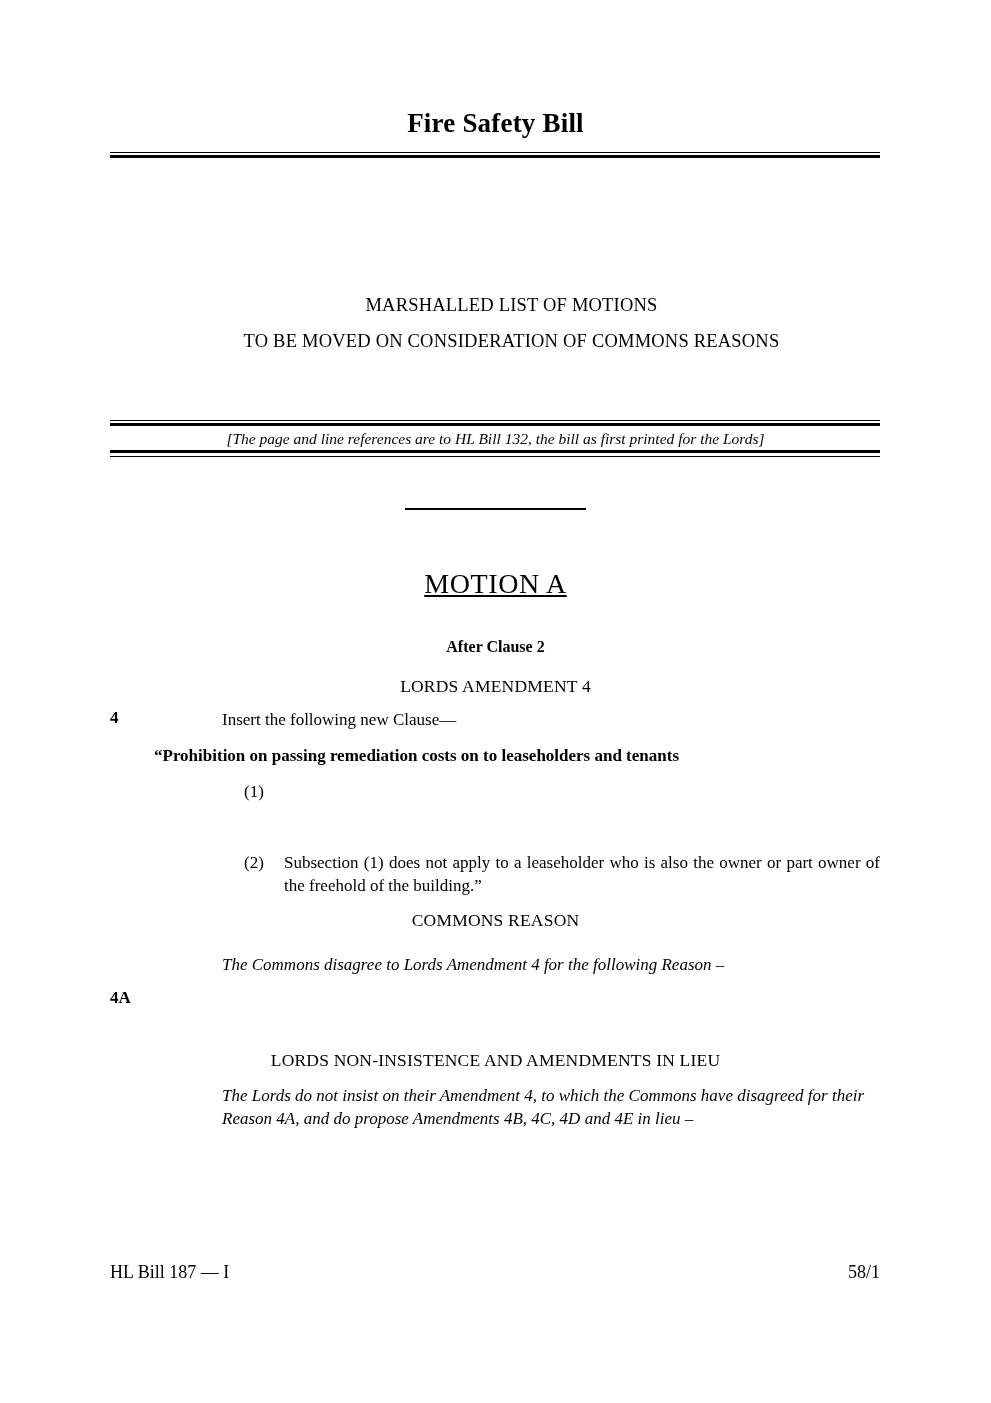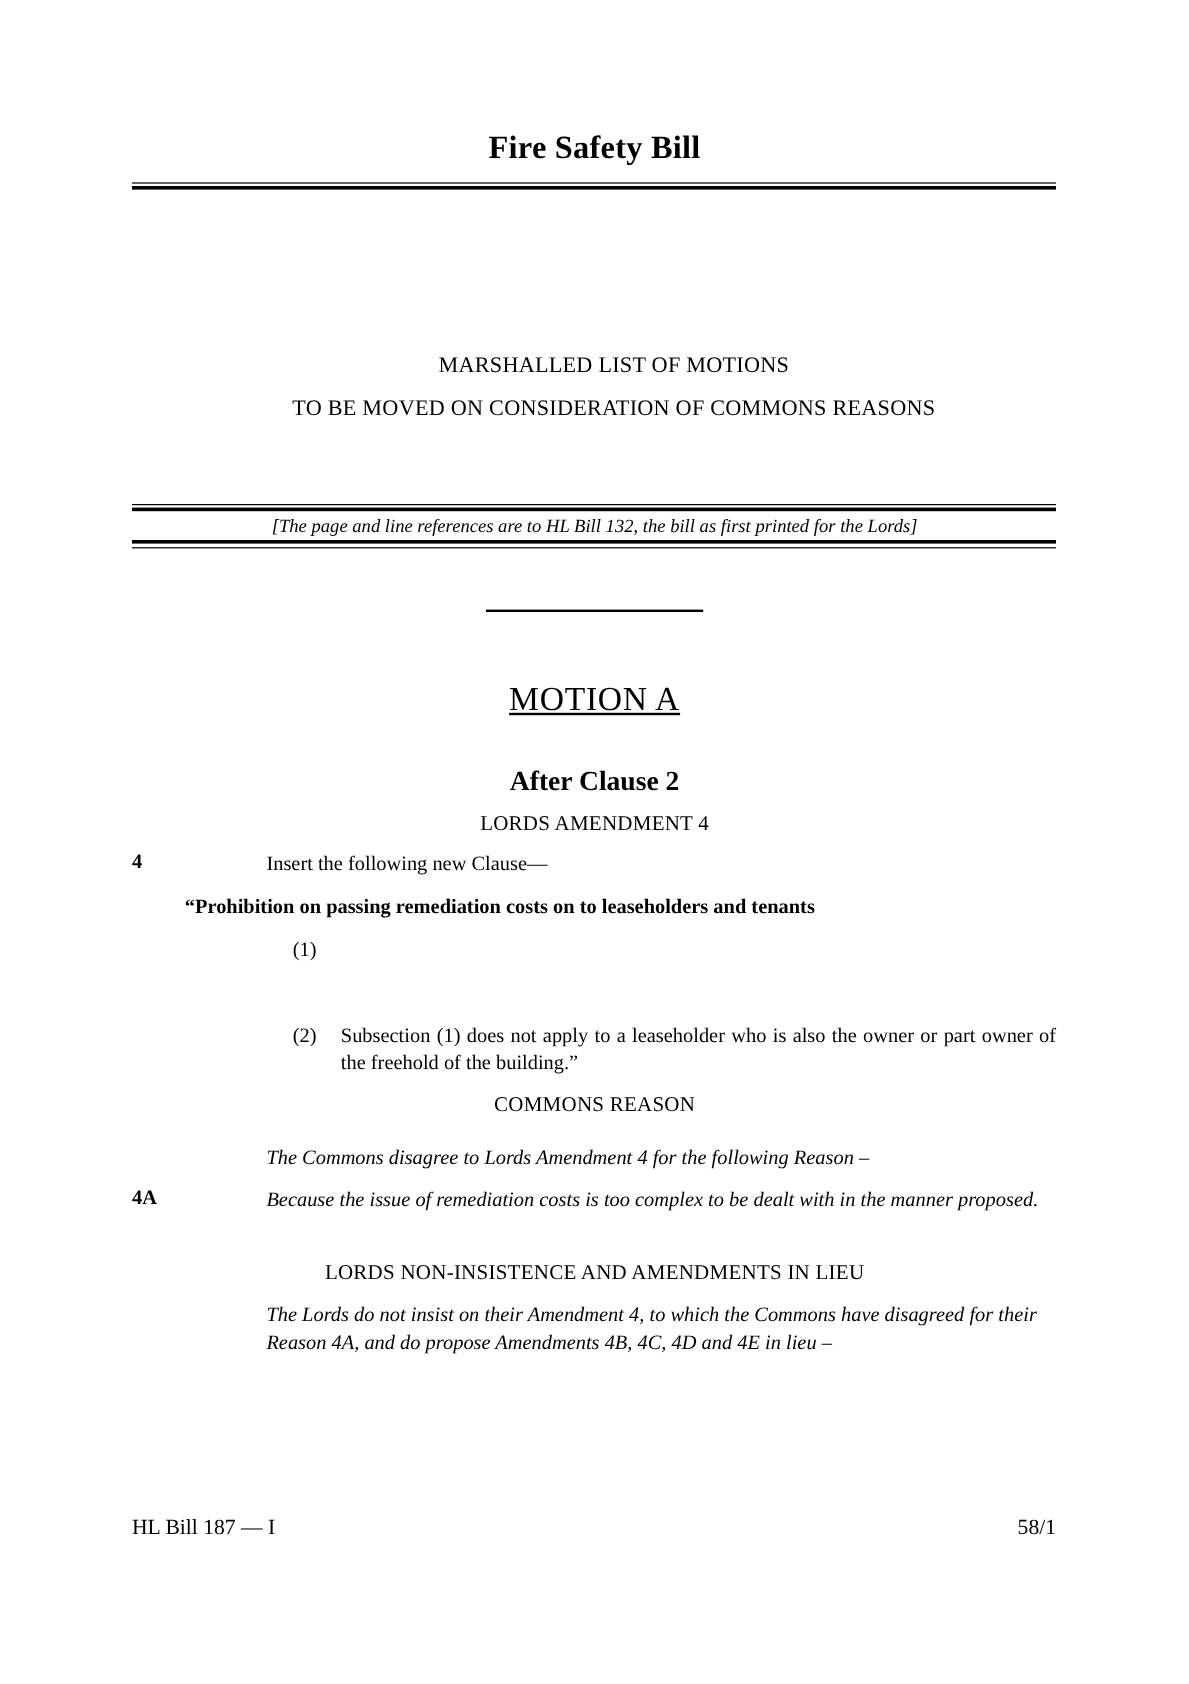--- a/index.html
+++ b/index.html
@@ -99,21 +99,21 @@
     letter-spacing: 0.6px;
     text-decoration: underline;
   }
 
   
   .ctr-bold {
     position: absolute;
     left: 0;
     width: 991px;
     text-align: center;
-    font-size: 23px;
+    font-size: 16px;
     font-weight: bold;
   }
   .ctr-caps {
     position: absolute;
     left: 0;
     width: 991px;
     text-align: center;
     font-size: 17.5px;
     letter-spacing: 0.2px;
   }
@@ -250,21 +250,20 @@
   </div>
 
   <div class="ctr-caps h-commons-reason">COMMONS REASON</div>
 
   <div class="row r-disagree">
     <div class="body-col italic">The Commons disagree to Lords Amendment 4 for the following Reason –</div>
   </div>
 
   <div class="row r-reason4a">
     <div class="marginno">4A</div>
-    <div class="body-col italic justify">Because the issue of remediation costs is too complex to be dealt with in the manner proposed.</div>
   </div>
 
   <div class="ctr-caps h-lords-noninsist">LORDS NON-INSISTENCE AND AMENDMENTS IN LIEU</div>
 
   <div class="row r-noninsist">
     <div class="body-col italic">The Lords do not insist on their Amendment 4, to which the Commons have disagreed for their Reason 4A, and do propose Amendments 4B, 4C, 4D and 4E in lieu –</div>
   </div>
 
   <div class="footer">
     <span class="footer-left">HL Bill 187 — I</span>

